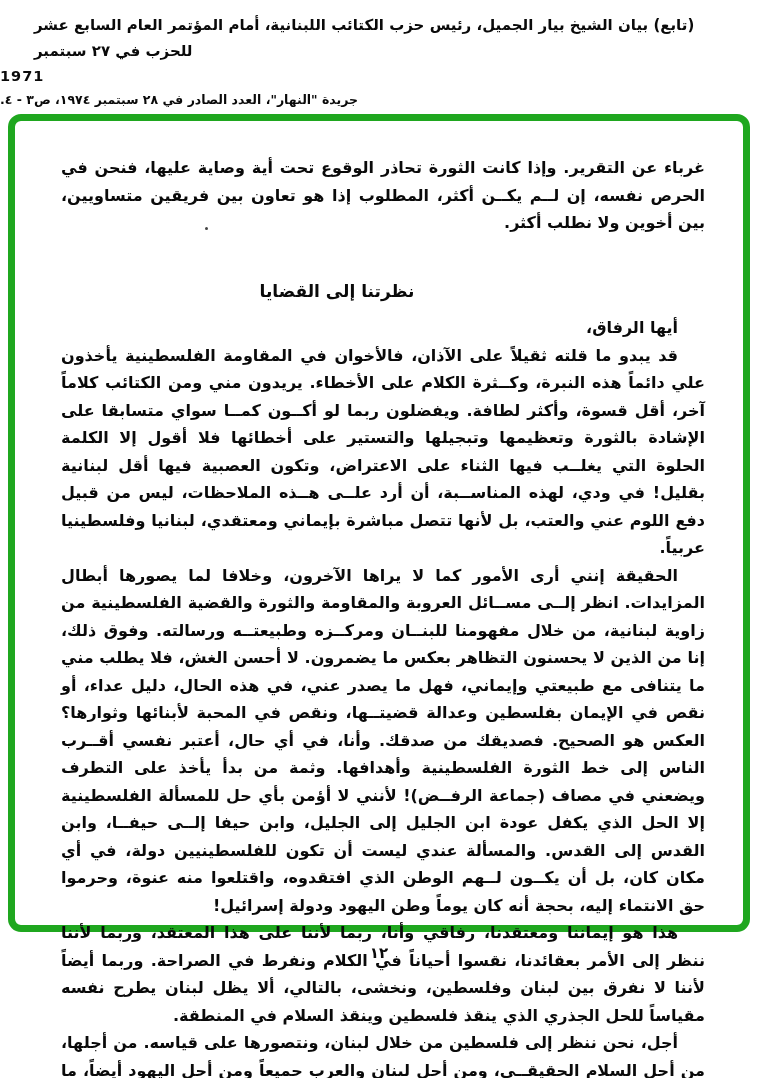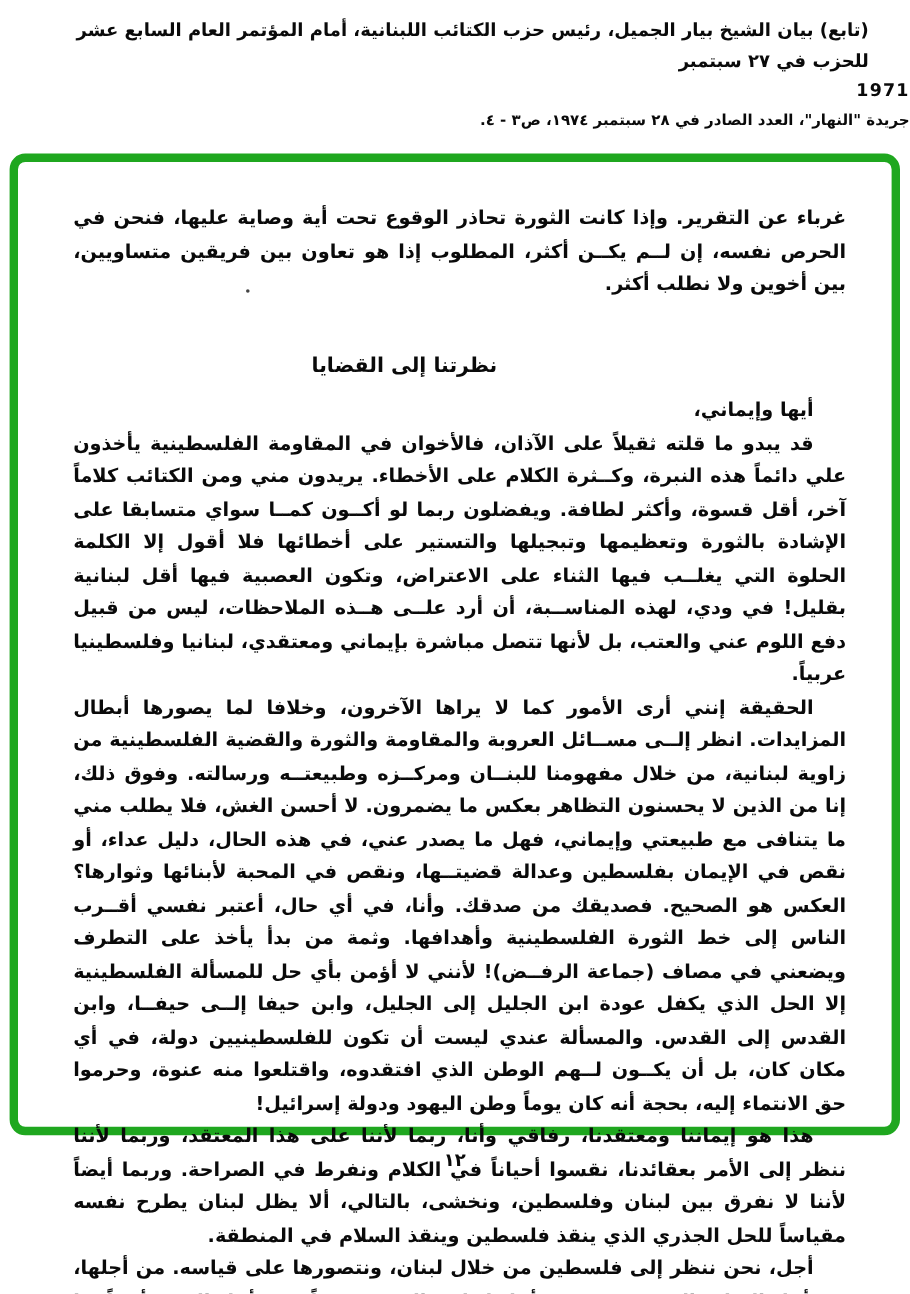--- a/index.html
+++ b/index.html
@@ -4,29 +4,29 @@
 <style>
   :root { --green:#1FA71F; --ink:#0a0a0a; --paper:#ffffff; }
   * { box-sizing:border-box; }
   html,body { margin:0; padding:0; }
   body {
     width:758px; height:1078px; overflow:hidden;
     background:var(--paper); color:var(--ink);
     font-family:"DejaVu Sans","Liberation Sans",sans-serif;
   }
   .doc-header {
-    direction:rtl; text-align:right; font-weight:700;
+    direction:rtl; text-align:left; font-weight:700;
     padding-top:12px;
   }
   .hl1 { font-size:15px; line-height:26px; padding:0 34px; }
   .hl2 { font-size:14.5px; line-height:24px; letter-spacing:1px; }
   .hl3 { font-size:12.5px; line-height:23px; }
   .frame {
     position:relative;
-    margin:17px 8px 0 8px;
+    margin:3px 8px 0 8px;
     height:818px;
     border:7px solid var(--green);
     border-radius:13px;
     padding:33px 38px 0 46px;
     background:var(--paper);
   }
   .content {
     direction:rtl; unicode-bidi:embed;
     text-align:justify; text-justify:inter-word;
     font-weight:700; font-size:16px; line-height:27.5px;
@@ -55,21 +55,21 @@
   <div class="hl1">(تابع) بيان الشيخ بيار الجميل، رئيس حزب الكتائب اللبنانية، أمام المؤتمر العام السابع عشر للحزب في ٢٧ سبتمبر</div>
   <div class="hl2">1971</div>
   <div class="hl3">جريدة "النهار"، العدد الصادر في ٢٨ سبتمبر ١٩٧٤، ص٣ - ٤.</div>
 </div>
 
 <div class="frame">
   <div class="speck"></div>
   <div class="content">
     <p class="continuation">غرباء عن التقرير. وإذا كانت الثورة تحاذر الوقوع تحت أية وصاية عليها، فنحن في الحرص نفسه، إن لــم يكــن أكثر، المطلوب إذا هو تعاون بين فريقين متساويين، بين أخوين ولا نطلب أكثر.</p>
     <h2 class="section-heading">نظرتنا إلى القضايا</h2>
-    <p class="para">أيها وإيماني،</p>
+    <p class="para">أيها الرفاق،</p>
     <p class="para">قد يبدو ما قلته ثقيلاً على الآذان، فالأخوان في المقاومة الفلسطينية يأخذون علي دائماً هذه النبرة، وكــثرة الكلام على الأخطاء. يريدون مني ومن الكتائب كلاماً آخر، أقل قسوة، وأكثر لطافة. ويفضلون ربما لو أكــون كمــا سواي متسابقا على الإشادة بالثورة وتعظيمها وتبجيلها والتستير على أخطائها فلا أقول إلا الكلمة الحلوة التي يغلــب فيها الثناء على الاعتراض، وتكون العصبية فيها أقل لبنانية بقليل! في ودي، لهذه المناســبة، أن أرد علــى هــذه الملاحظات، ليس من قبيل دفع اللوم عني والعتب، بل لأنها تتصل مباشرة بإيماني ومعتقدي، لبنانيا وفلسطينيا عربياً.</p>
     <p class="para">الحقيقة إنني أرى الأمور كما لا يراها الآخرون، وخلافا لما يصورها أبطال المزايدات. انظر إلــى مســائل العروبة والمقاومة والثورة والقضية الفلسطينية من زاوية لبنانية، من خلال مفهومنا للبنــان ومركــزه وطبيعتــه ورسالته. وفوق ذلك، إنا من الذين لا يحسنون التظاهر بعكس ما يضمرون. لا أحسن الغش، فلا يطلب مني ما يتنافى مع طبيعتي وإيماني، فهل ما يصدر عني، في هذه الحال، دليل عداء، أو نقص في الإيمان بفلسطين وعدالة قضيتــها، ونقص في المحبة لأبنائها وثوارها؟ العكس هو الصحيح. فصديقك من صدقك. وأنا، في أي حال، أعتبر نفسي أقــرب الناس إلى خط الثورة الفلسطينية وأهدافها. وثمة من بدأ يأخذ على التطرف ويضعني في مصاف (جماعة الرفــض)! لأنني لا أؤمن بأي حل للمسألة الفلسطينية إلا الحل الذي يكفل عودة ابن الجليل إلى الجليل، وابن حيفا إلــى حيفــا، وابن القدس إلى القدس. والمسألة عندي ليست أن تكون للفلسطينيين دولة، في أي مكان كان، بل أن يكــون لــهم الوطن الذي افتقدوه، واقتلعوا منه عنوة، وحرموا حق الانتماء إليه، بحجة أنه كان يوماً وطن اليهود ودولة إسرائيل!</p>
     <p class="para">هذا هو إيماننا ومعتقدنا، رفاقي وأنا، ربما لأننا على هذا المعتقد، وربما لأننا ننظر إلى الأمر بعقائدنا، نقسوا أحياناً في الكلام ونفرط في الصراحة. وربما أيضاً لأننا لا نفرق بين لبنان وفلسطين، ونخشى، بالتالي، ألا يظل لبنان يطرح نفسه مقياساً للحل الجذري الذي ينقذ فلسطين وينقذ السلام في المنطقة.</p>
     <p class="para">أجل، نحن ننظر إلى فلسطين من خلال لبنان، ونتصورها على قياسه. من أجلها، من أجل السلام الحقيقــي، ومن أجل لبنان والعرب جميعاً ومن أجل اليهود أيضاً، ما دامت دولة إسرائيل شراً عليهم كما هي شر على ســواهم! ولأننا أيضاً لا نريد إغراء جديدا للأوطان العرقية أو الدينية في الشرق، بل نريد أن يظل لبنان هــو الصيغــة التــي تغري، وأن يكون أبدا الشهادة التي تنقض شهادة إسرائيل وتثبت بطلانها.</p>
 
   </div>
 </div>
 
 <div class="page-number">١٢</div>
 

